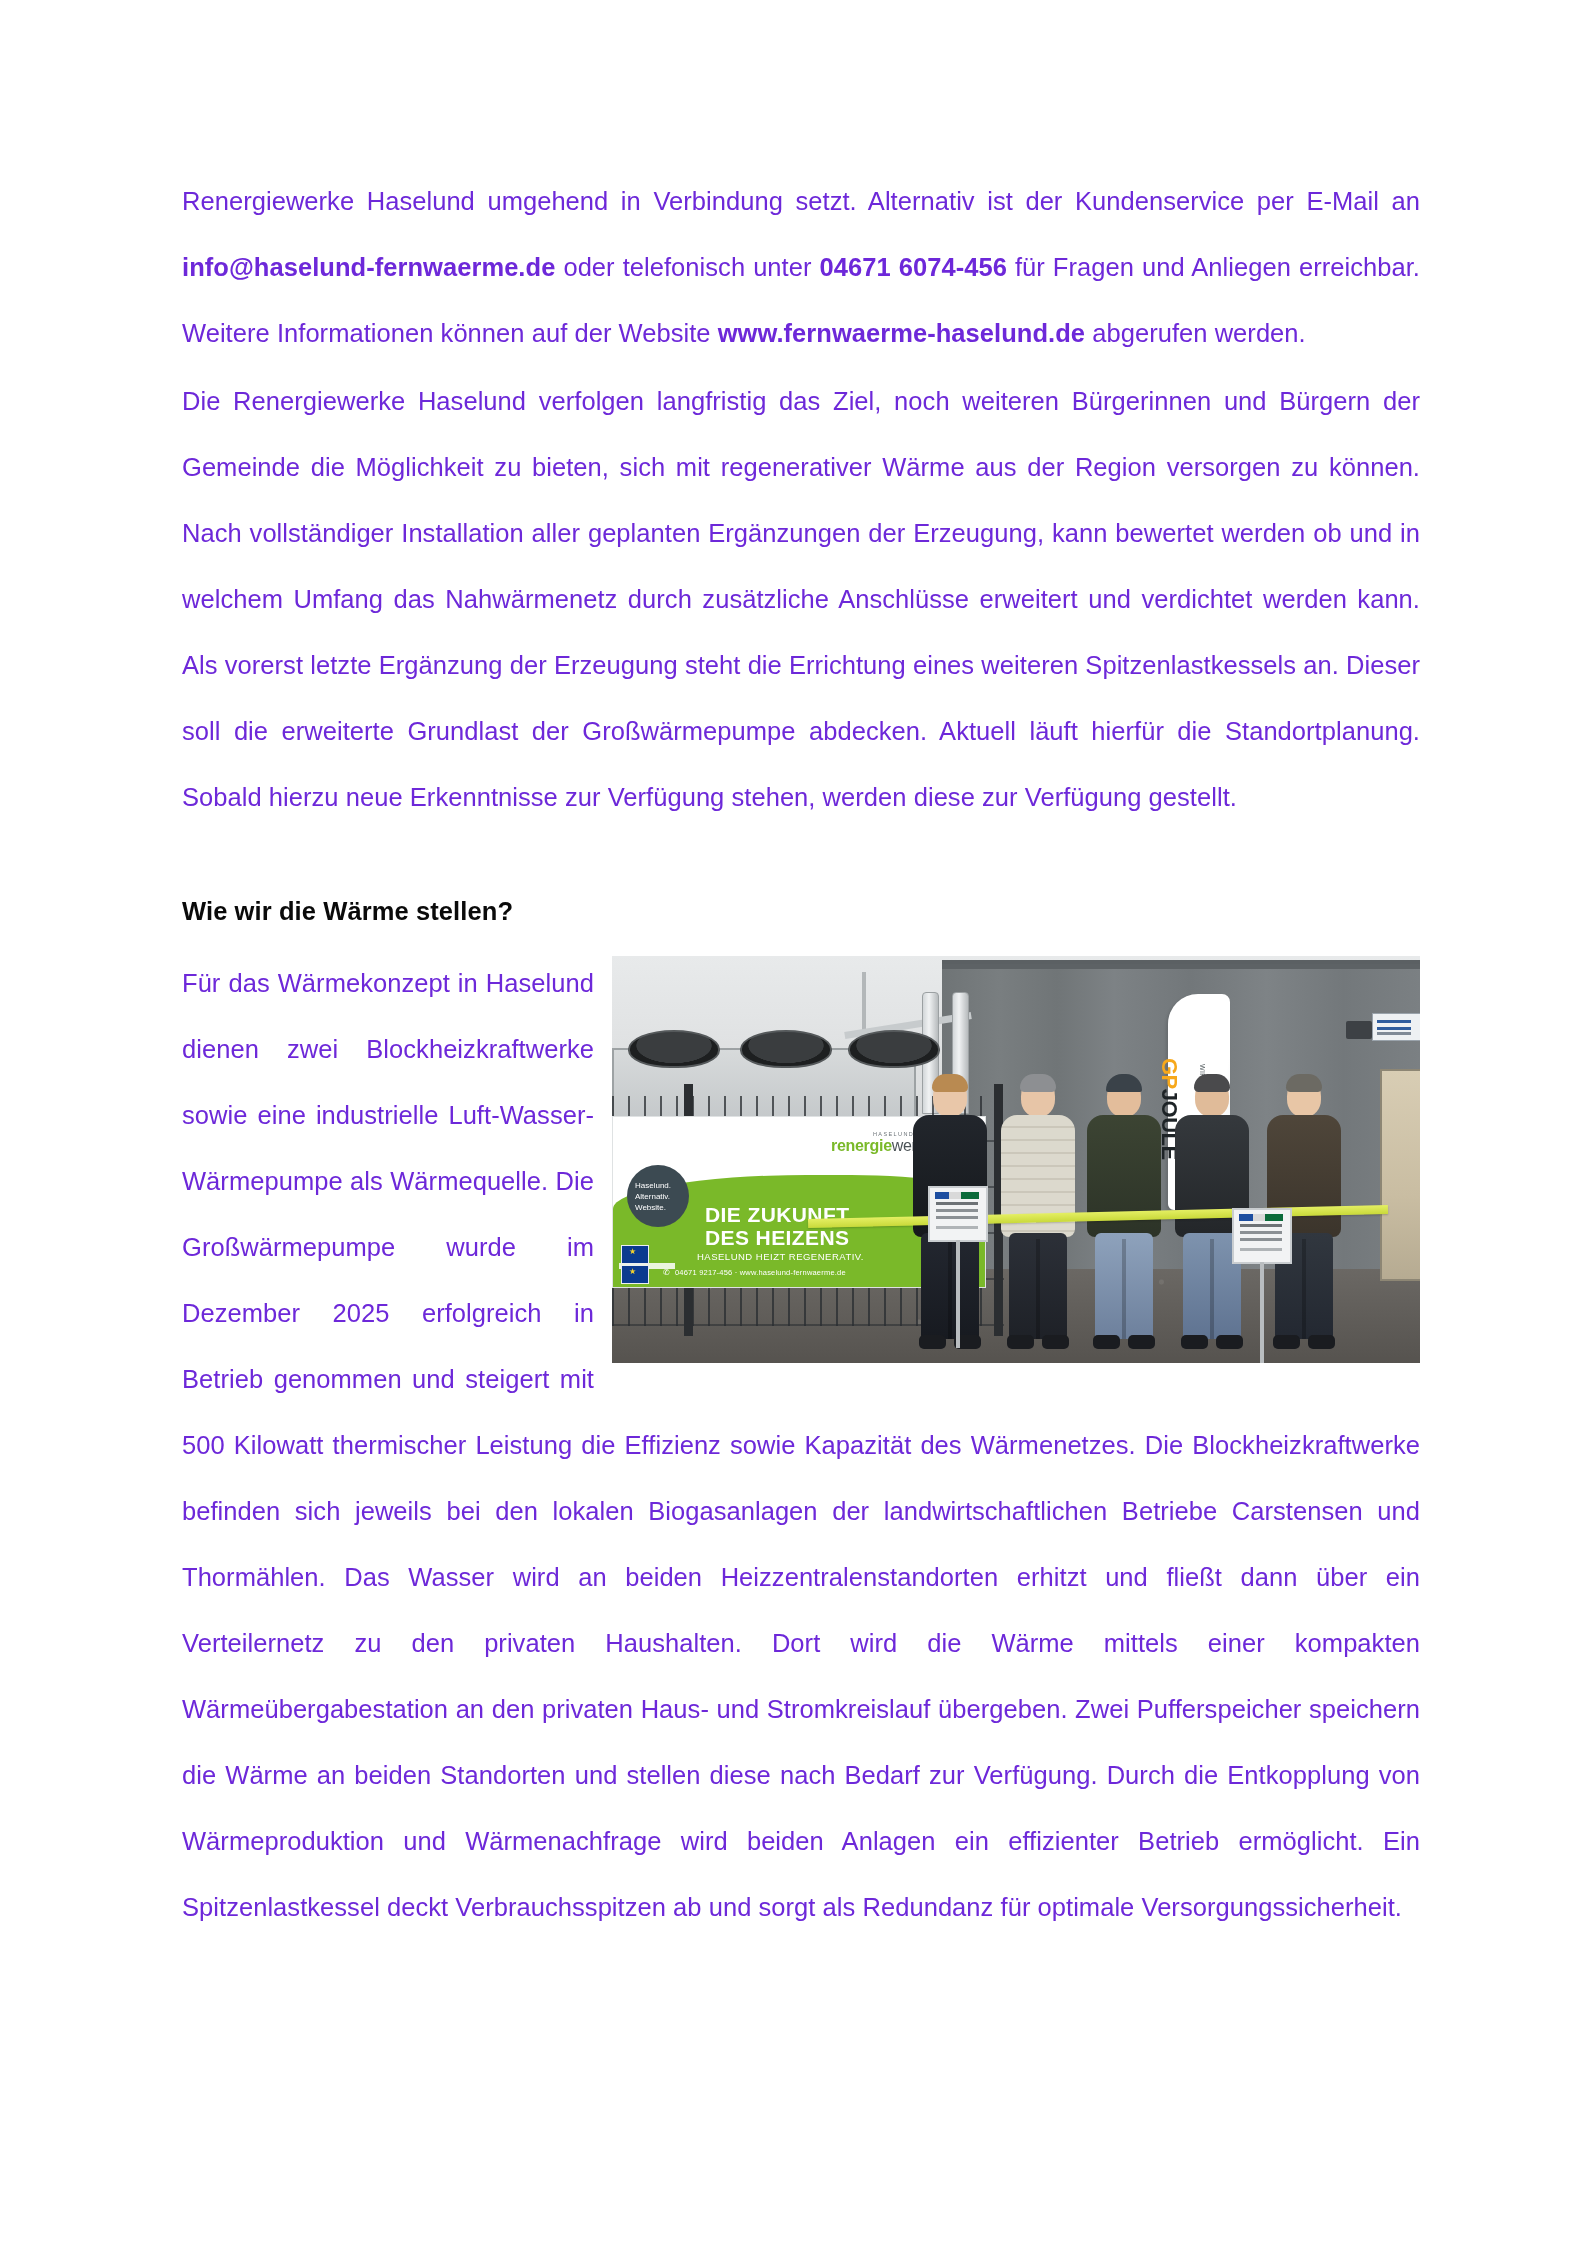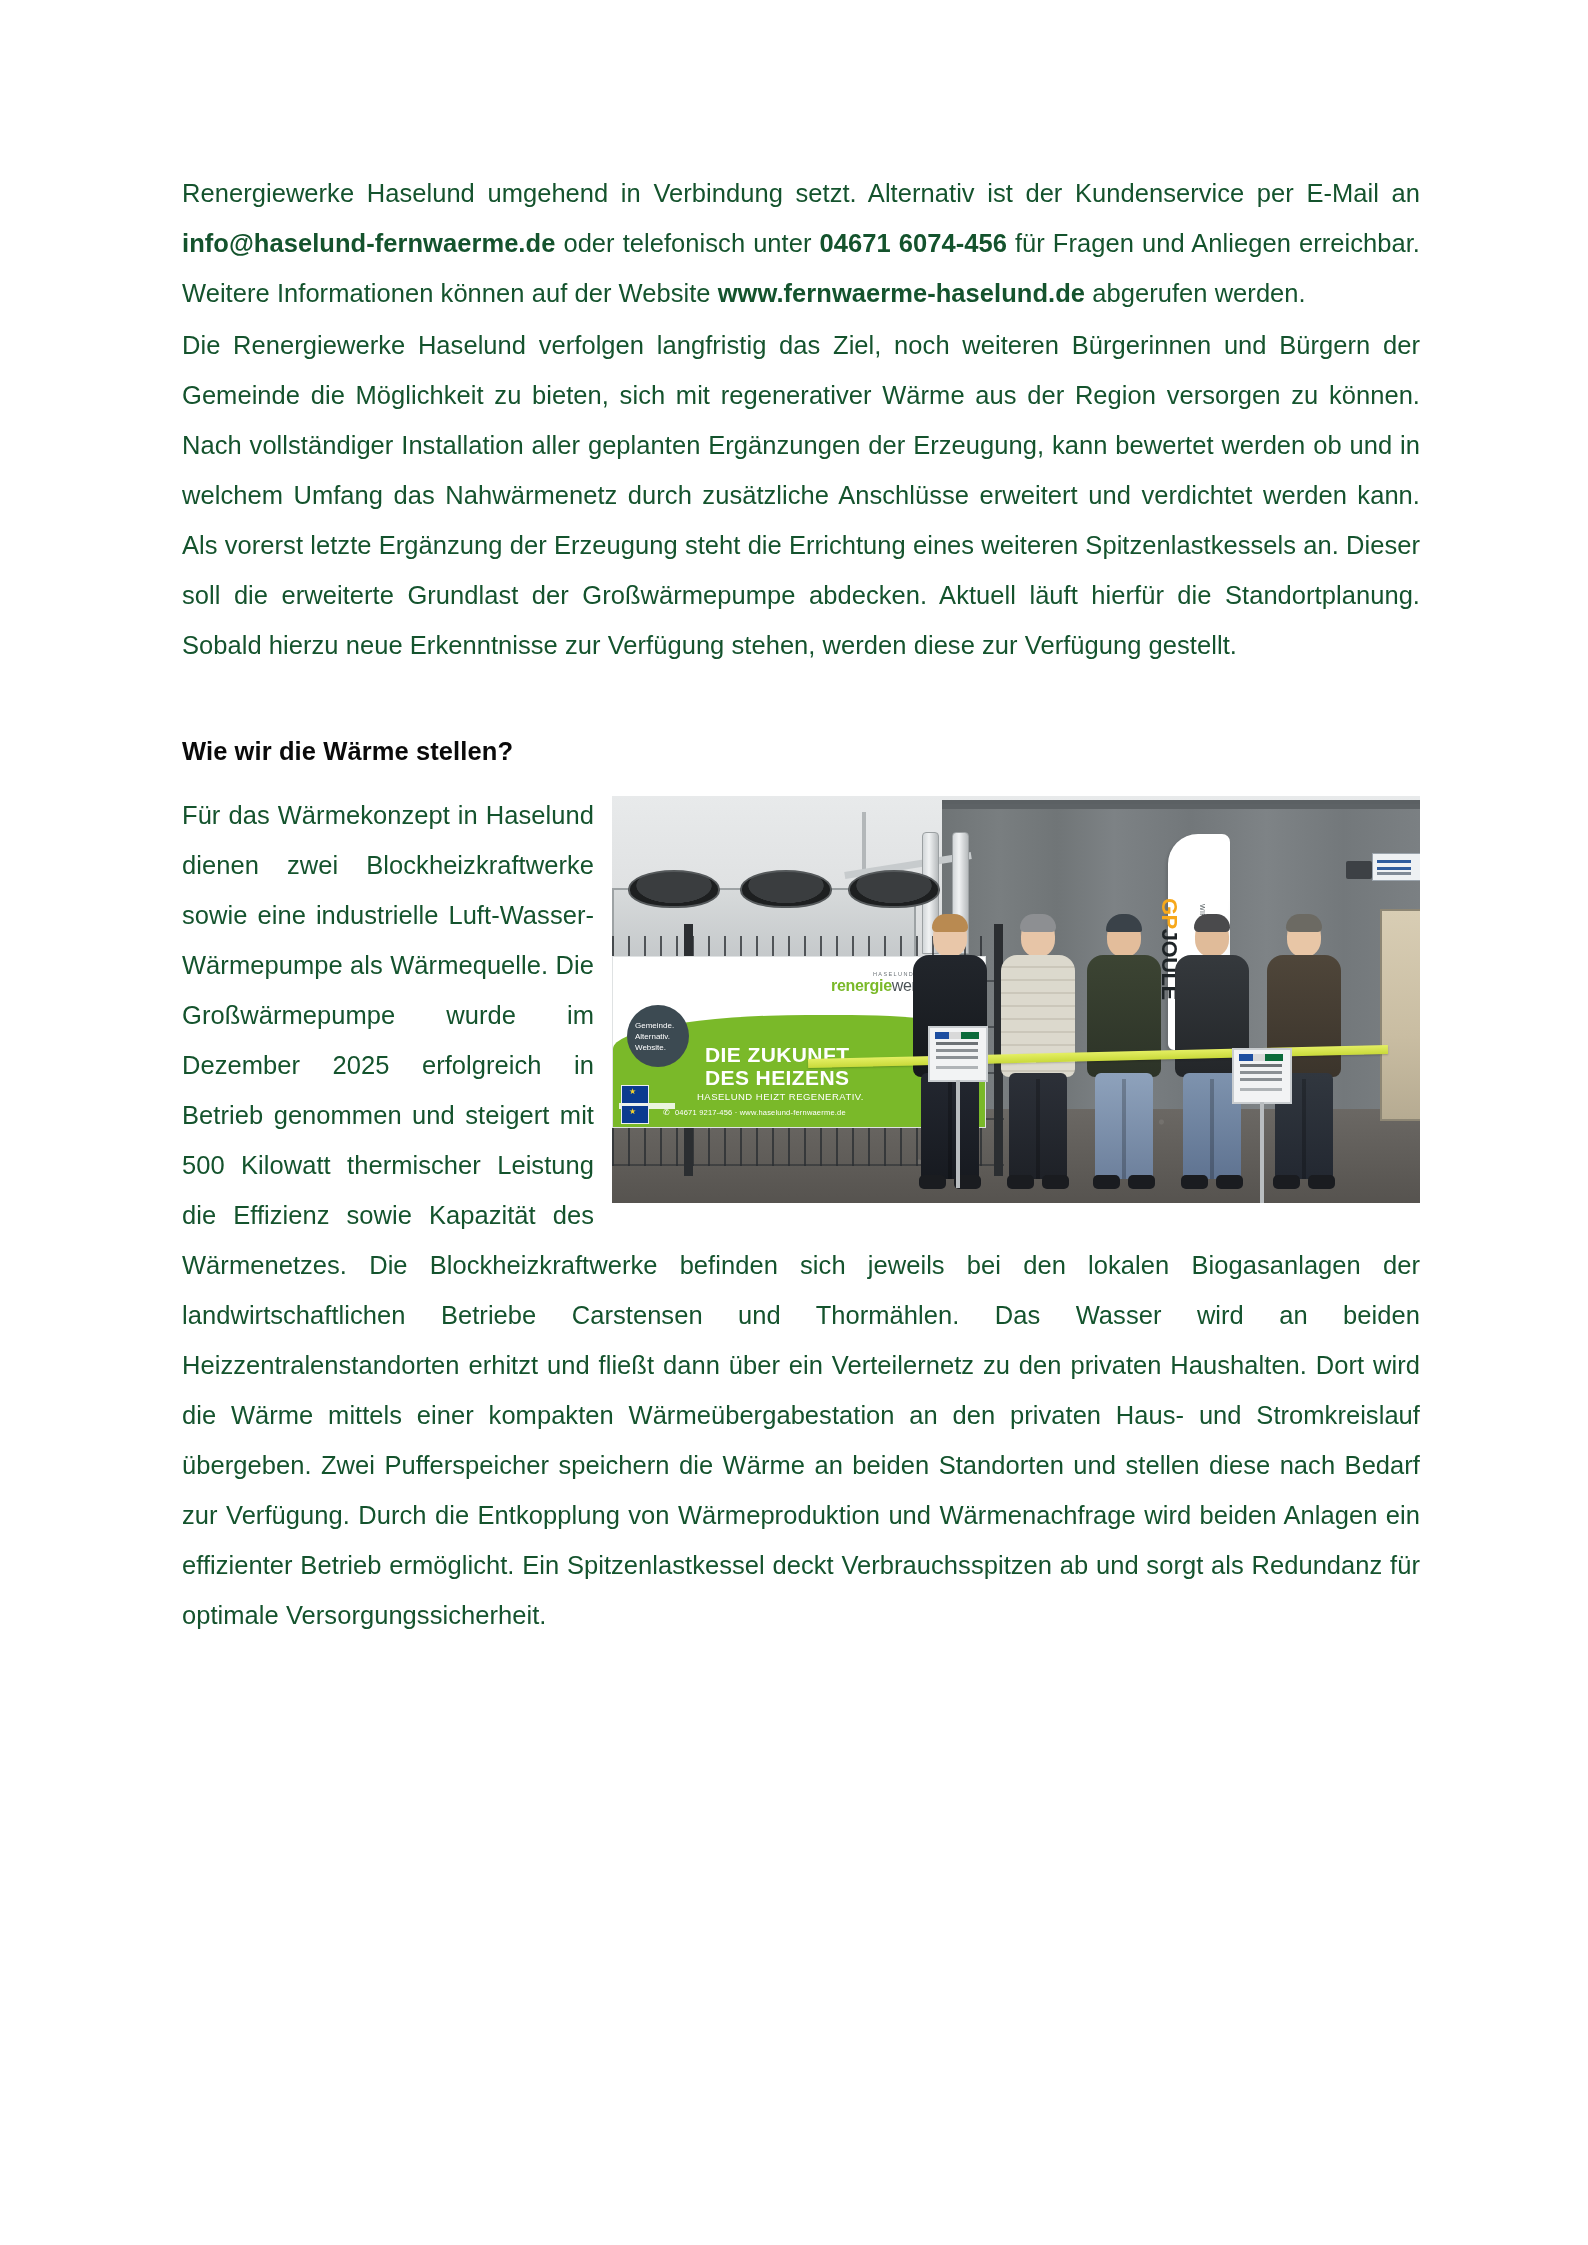--- a/index.html
+++ b/index.html
@@ -28,25 +28,25 @@
     position: absolute;
     left: 182px;
     top: 168px;
     width: 1238px;
   }
 
   
   p.body {
     margin: 0;
     font-size: 25.5px;
-    line-height: 50px;
+    line-height: 66px;
     text-align: justify;
     text-justify: inter-word;
     letter-spacing: 0.05px;
-    color: #14532d;
+    color: #6d28d9;
   }
   .b { font-weight: bold; }
 
   .para-gap { height: 2px; }
 
   
   h2.section-heading {
     margin: 0;
     font-size: 25.5px;
     line-height: 38px;
@@ -530,21 +530,21 @@
           <div class="fence-post p1"></div>
           <div class="fence-post p2"></div>
 
           <div class="banner">
             <div class="banner-green"></div>
             <div class="banner-logo">
               <span class="small">HASELUND</span>
               <span class="main"><span class="green">renergie</span><span>werke</span></span>
             </div>
             <div class="badge-circle">
-              <span>Gemeinde.</span>
+              <span>Haselund.</span>
               <span>Alternativ.</span>
               <span>Website.</span>
             </div>
             <div class="banner-head">
               <div>DIE ZUKUNFT</div>
               <div>DES HEIZENS</div>
             </div>
             <div class="banner-sub">HASELUND HEIZT REGENERATIV.</div>
             <div class="banner-phone-icon">✆</div>
             <div class="banner-contact">04671 9217-456  ·  www.haselund-fernwaerme.de</div>

